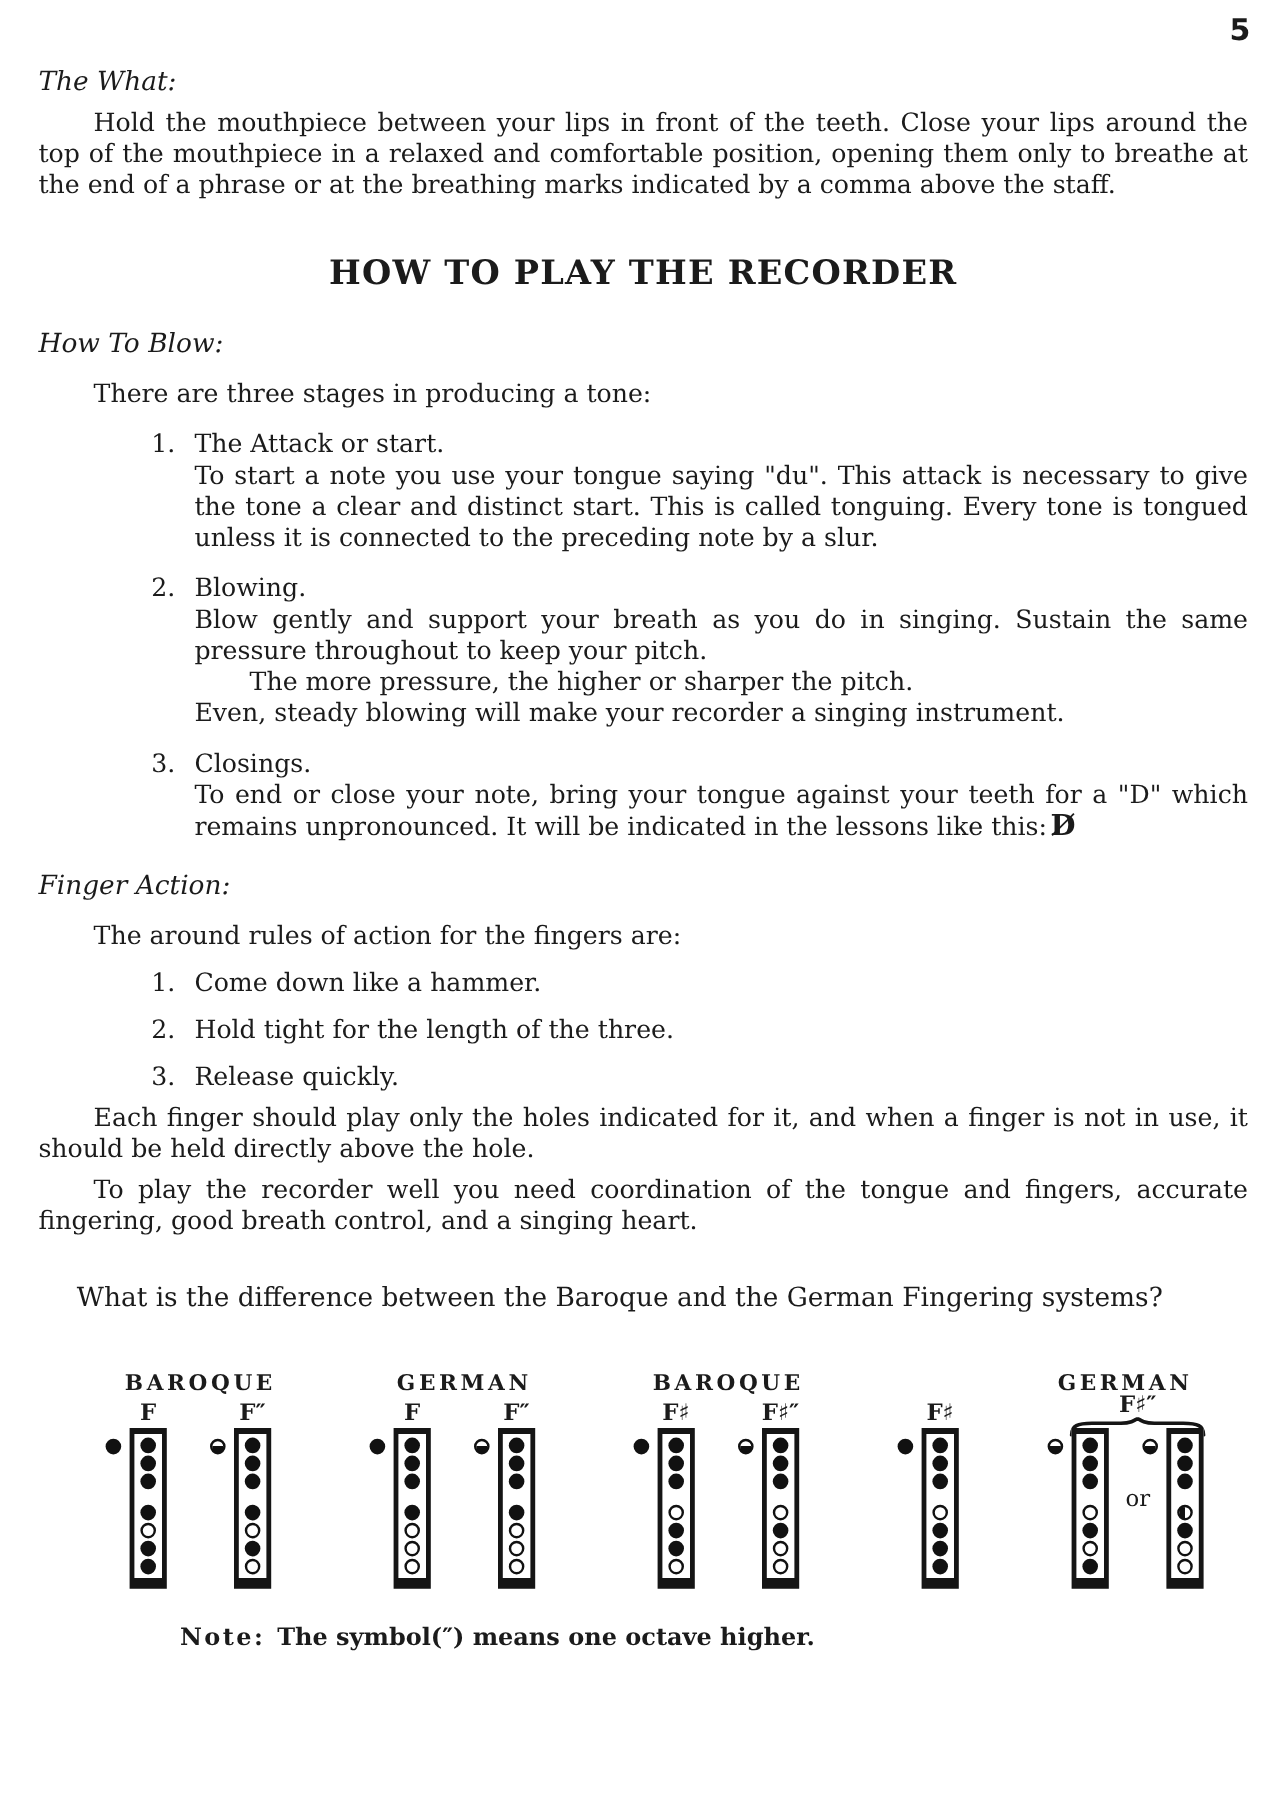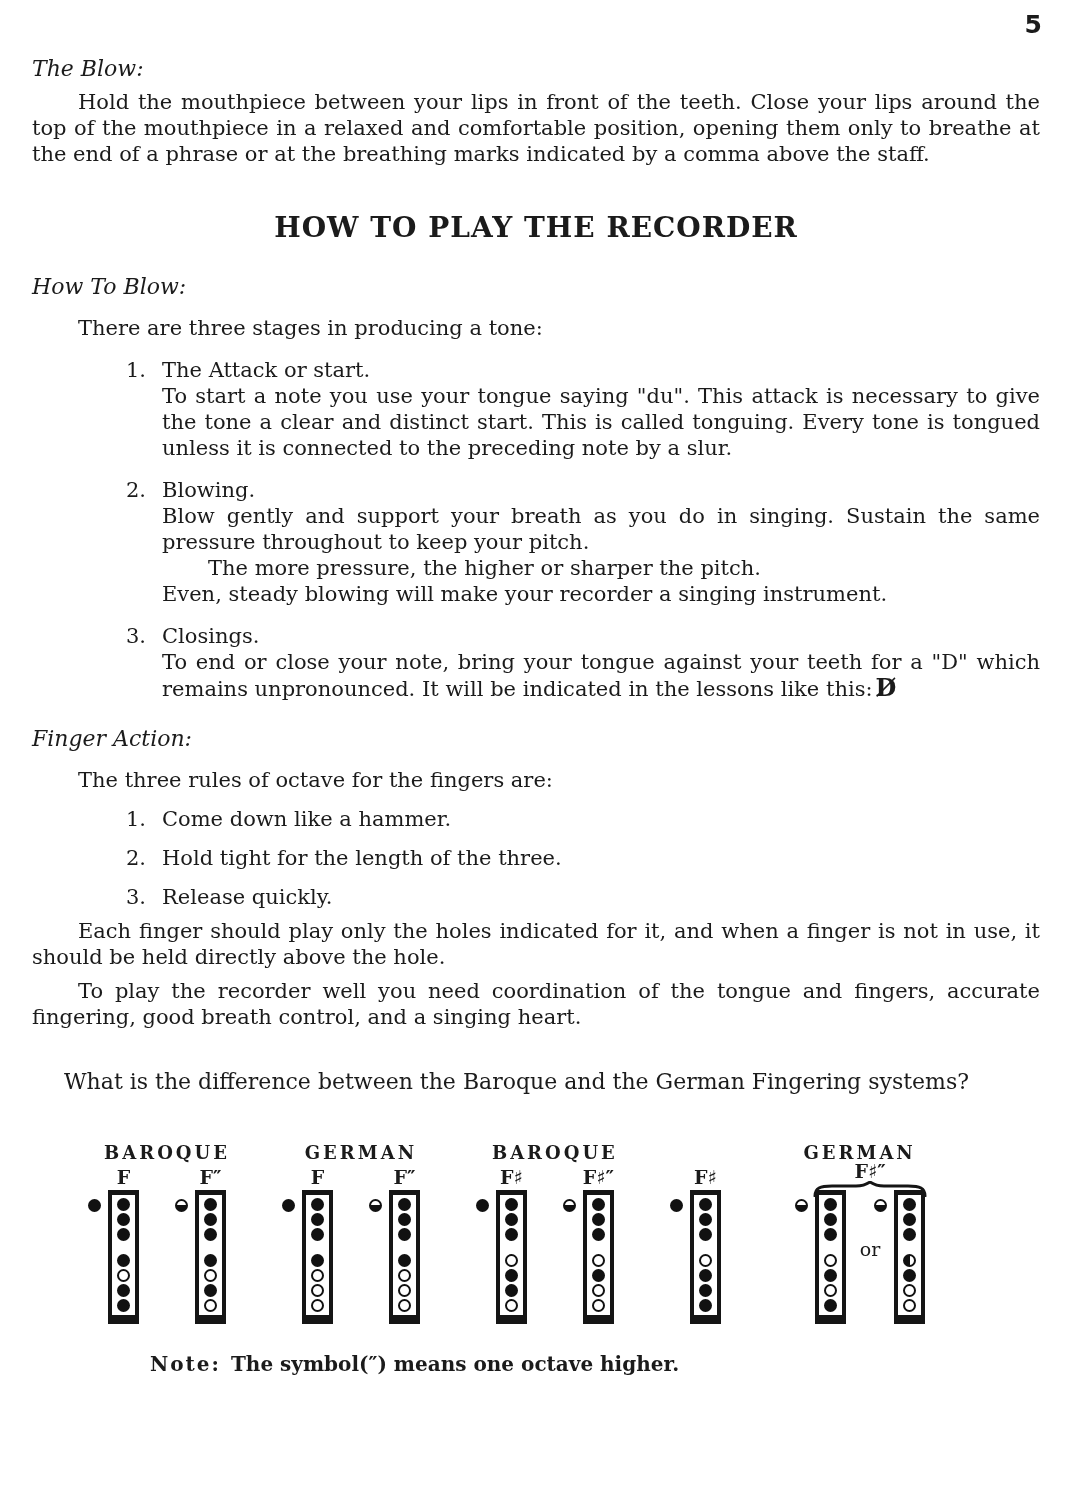--- a/index.html
+++ b/index.html
@@ -46,21 +46,21 @@
   .dslash{font-weight:bold;font-size:24px;padding-left:3px;}
   .h-finger{margin-top:24px;}
   .rule-item{display:flex;margin:13px 0 0 0;}
   .q-block{margin:38px 0 0 32px;}
   .q-line{font-size:22px;line-height:28px;margin:0;}
   .a-line{font-size:22px;line-height:28px;margin:18px 0 0 0;}
 
   
   .chart{
     display:flex;align-items:flex-start;
-    gap:72px;margin:46px 0 0 72px;
+    gap:98px;margin:46px 0 0 72px;
   }
   .fg-group{display:flex;flex-direction:column;align-items:center;}
   .fg-group-label{
     font-weight:bold;font-size:18px;letter-spacing:3px;
     height:24px;
   }
   .fg-group-label.shift{transform:translateX(52px);}
   .fg-row{display:flex;align-items:flex-start;gap:56px;}
   .fg-col{display:flex;flex-direction:column;align-items:center;}
   .fg-note{
@@ -107,21 +107,21 @@
   .chart-note .nlab{letter-spacing:2px;margin-right:10px;}
 </style>
 </head>
 <body>
 
 <div class="page">
   <div class="page-number">5</div>
 
   <div class="content">
 
-    <h3 class="h-ital h-lips">The Blow:</h3>
+    <h3 class="h-ital h-lips">The What:</h3>
     <p class="para">Hold the mouthpiece between your lips in front of the teeth. Close your lips around the top of the mouthpiece in a relaxed and comfortable position, opening them only to breathe at the end of a phrase or at the breathing marks indicated by a comma above the staff.</p>
 
     <h1 class="main-title">HOW TO PLAY THE RECORDER</h1>
 
     <h3 class="h-ital h-blow">How To Blow:</h3>
     <p class="intro">There are three stages in producing a tone:</p>
 
     <div class="num-item">
       <span class="num">1.</span>
       <div class="num-body">
@@ -142,21 +142,21 @@
 
     <div class="num-item">
       <span class="num">3.</span>
       <div class="num-body">
         <div class="num-title">Closings.</div>
         <div class="num-text"><span>To end or close your note, bring your tongue against your teeth for a "D" which remains unpronounced. It will be indicated in the lessons like this:</span><span class="dslash">D̸</span></div>
       </div>
     </div>
 
     <h3 class="h-ital h-finger">Finger Action:</h3>
-    <p class="intro">The three rules of octave for the fingers are:</p>
+    <p class="intro">The around rules of action for the fingers are:</p>
 
     <div class="rule-item">
       <span class="num">1.</span>
       <div class="num-body">Come down like a hammer.</div>
     </div>
     <div class="rule-item">
       <span class="num">2.</span>
       <div class="num-body">Hold tight for the length of the three.</div>
     </div>
     <div class="rule-item">

